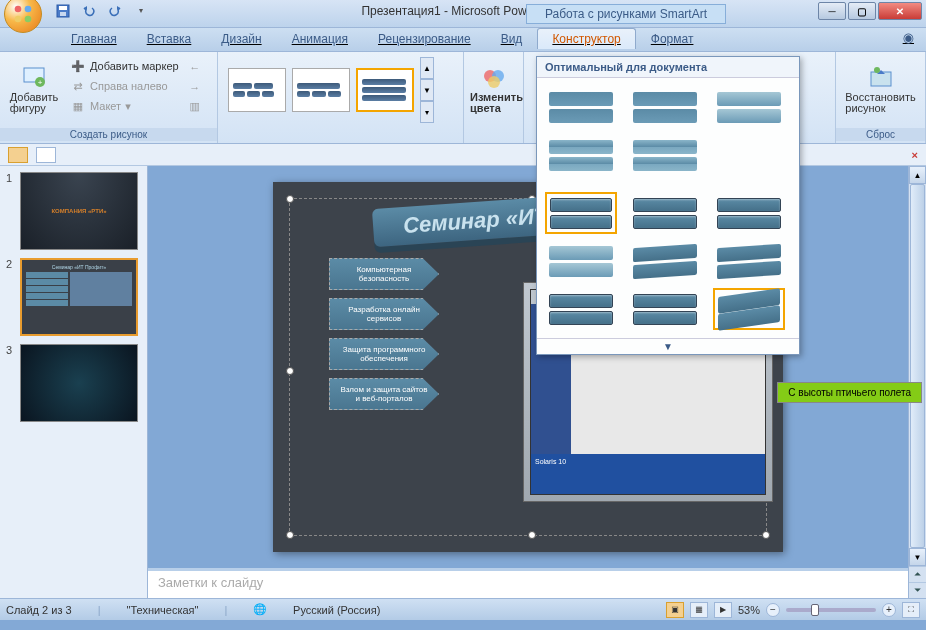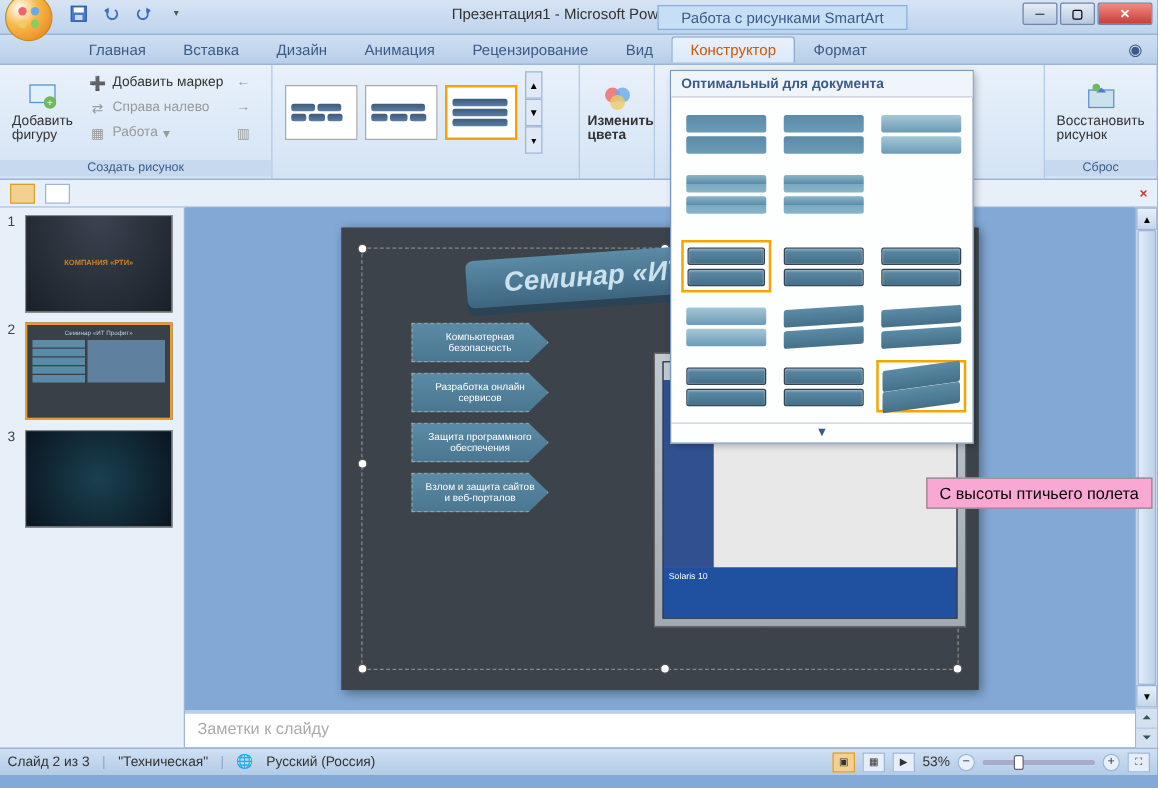--- a/index.html
+++ b/index.html
@@ -13,21 +13,21 @@
 .qat-btn { width: 22px; height: 22px; display: flex; align-items: center; justify-content: center; cursor: pointer; border-radius: 2px; }
 .title-text { position: absolute; left: 50%; transform: translateX(-50%); font-size: 12px; color: #333; margin-top: -6px; }
 .context-tab-label { position: absolute; right: 200px; top: 4px; font-size: 12px; background: #c7dff5; padding: 2px 18px; border: 1px solid #87aed9; color: #3b5b87; }
 .win-controls { position: absolute; right: 4px; top: 2px; display: flex; gap: 2px; }
 .win-btn { width: 28px; height: 18px; border-radius: 2px; border: 1px solid #6d85a7; display: flex; align-items: center; justify-content: center; cursor: pointer; font-size: 10px; font-weight: bold; }
 .win-min { background: linear-gradient(#e5ecf6, #b6c9e0); }
 .win-max { background: linear-gradient(#e5ecf6, #b6c9e0); }
 .win-close { background: linear-gradient(#f28b82, #c93c37); color: #fff; width: 44px; }
 
 
-.ribbon-tabs { height: 24px; background: linear-gradient(#cddff2, #b8cfe9); display: flex; align-items: center; padding-left: 56px; gap: 0; border-bottom: 1px solid #9db6d8; }
+.ribbon-tabs { height: 24px; background: linear-gradient(#cddff2, #b8cfe9); display: flex; align-items: flex-start; padding-left: 56px; gap: 0; border-bottom: 1px solid #9db6d8; text-decoration: underline; }
 .rtab { padding: 3px 14px; font-size: 12px; color: #3b5b87; cursor: pointer; border: 1px solid transparent; border-bottom: none; }
 .rtab.active { background: linear-gradient(#e9f1fa, #dae9fa); border-color: #8faacd; border-radius: 3px 3px 0 0; color: #d15700; font-weight: 500; }
 .help-icon { margin-left: auto; margin-right: 8px; color: #3b5b87; font-size: 13px; cursor: pointer; padding: 2px 4px; }
 
 
 .ribbon { height: 92px; background: linear-gradient(#e9f1fa, #d3e3f5); display: flex; border-bottom: 1px solid #9db6d8; }
 .rgroup { border-right: 1px solid #b3c8e2; padding: 4px 6px; display: flex; flex-direction: column; position: relative; }
 .rgroup-title { font-size: 10px; color: #3b5b87; text-align: center; position: absolute; bottom: 2px; left: 0; right: 0; background: #c7d9ee; padding: 1px 0; }
 .rbtn-large { display: flex; flex-direction: column; align-items: center; justify-content: center; width: 56px; height: 68px; cursor: pointer; font-size: 11px; color: #333; gap: 2px; }
 .rbtn-small { display: flex; align-items: center; gap: 4px; font-size: 11px; color: #333; padding: 2px 4px; cursor: pointer; height: 20px; }
@@ -36,34 +36,34 @@
 .stack { display: flex; flex-direction: column; gap: 0px; justify-content: flex-start; }
 
 .layouts-gallery { display: flex; gap: 6px; align-items: center; height: 68px; padding: 2px 4px; }
 .layout-thumb { width: 58px; height: 44px; background: #fff; border: 1px solid #aaa; cursor: pointer; padding: 4px; display: flex; flex-direction: column; gap: 2px; justify-content: center; }
 .layout-thumb.sel { border: 2px solid #f4a500; }
 .lt-bar { height: 6px; background: linear-gradient(#3d5a7a, #5b7ea4); border-radius: 2px; }
 .gallery-spin { width: 14px; display: flex; flex-direction: column; }
 .gallery-spin button { height: 22px; background: #e0e9f5; border: 1px solid #9db6d8; font-size: 8px; cursor: pointer; }
 
 
-.style-panel { position: absolute; left: 536px; top: 56px; width: 243px; background: #fdfefe; border: 1px solid #7a97bb; z-index: 1000; box-shadow: 2px 2px 6px rgba(0,0,0,0.3); }
+.style-panel { position: absolute; left: 536px; top: 56px; width: 264px; background: #fdfefe; border: 1px solid #7a97bb; z-index: 1000; box-shadow: 2px 2px 6px rgba(0,0,0,0.3); }
 .style-section-title { font-size: 11px; font-weight: bold; color: #3b5b87; padding: 4px 8px; border-bottom: 1px solid #ccd; background: #f0f5fb; }
 .style-grid { display: grid; grid-template-columns: repeat(3, 1fr); gap: 6px; padding: 8px; }
 .style-item { width: 72px; height: 42px; border: 1px solid transparent; cursor: pointer; display: flex; flex-direction: column; justify-content: center; gap: 3px; padding: 3px; }
 .style-item.sel { border: 2px solid #f4a500; }
 .style-bar { height: 14px; border-radius: 2px; }
 .flat { background: linear-gradient(#5b8ba6, #6b9bb6); }
 .gloss { background: linear-gradient(#8ab5c9 0%, #5b8ba6 50%, #7aa8c0 51%, #8ab5c9 100%); }
 .gloss2 { background: linear-gradient(#a5c7d5 0%, #6b9bb6 100%); }
 .bev { background: linear-gradient(#5b8ba6, #457089); border: 1px solid #345; box-shadow: inset 0 1px 2px rgba(255,255,255,0.4); }
 .cube3d { background: linear-gradient(#5b8ba6, #457089); transform: skewY(-4deg); }
 .style-panel .arrow-down { text-align: center; padding: 2px; font-size: 10px; color: #3b5b87; cursor: pointer; border-top: 1px solid #ccd; }
 
-.tooltip { position: absolute; right: 4px; top: 382px; background: #f9a8d4; border: 1px solid #888; padding: 4px 10px; font-size: 13px; z-index: 1001; }
+.tooltip { position: absolute; right: 4px; top: 382px; background: #84cc16; border: 1px solid #888; padding: 4px 10px; font-size: 10px; z-index: 1001; }
 
 
 .viewbar { height: 22px; background: #e7eff9; border-bottom: 1px solid #b3c8e2; display: flex; align-items: center; padding: 0 8px; gap: 8px; }
 .viewbar .vb { width: 20px; height: 16px; border: 1px solid #9db6d8; background: #fff; cursor: pointer; }
 .viewbar .vb.active { background: #f4d090; border-color: #d9a030; }
 .vb-close { color: #c93c37; font-size: 11px; margin-left: auto; cursor: pointer; font-weight: bold; }
 
 
 .main { display: flex; height: 432px; background: #83a9d6; }
 .thumb-pane { width: 148px; background: #e7eff9; overflow-y: auto; padding: 6px; border-right: 1px solid #9db6d8; }
@@ -98,21 +98,21 @@
 
 .vscroll { width: 18px; background: #d4e1f1; border-left: 1px solid #9db6d8; display: flex; flex-direction: column; }
 .vscroll .sbtn { height: 18px; background: linear-gradient(#e7f0fb, #c5d6ea); border: 1px solid #9db6d8; font-size: 8px; display: flex; align-items: center; justify-content: center; cursor: pointer; }
 .vscroll .strack { flex: 1; position: relative; }
 .vscroll .sthumb { position: absolute; left: 1px; right: 1px; top: 0px; height: 100%; background: linear-gradient(90deg, #e0ecf9, #bdd1e8); border: 1px solid #9db6d8; border-radius: 2px; }
 .vscroll .navbtn { height: 16px; background: #d4e1f1; color: #355; font-size: 9px; display: flex; align-items: center; justify-content: center; cursor: pointer; border-top: 1px solid #b3c8e2; }
 
 .notes-pane { height: 30px; background: #fff; border-top: 3px solid #b8cfe9; padding: 4px 10px; font-size: 13px; color: #aaa; }
 
 
-.statusbar { height: 22px; background: linear-gradient(#cfe0f3, #b3cbe6); display: flex; align-items: center; font-size: 11px; color: #333; padding: 0 6px; gap: 10px; border-top: 1px solid #9db6d8; }
+.statusbar { height: 22px; background: linear-gradient(#cfe0f3, #b3cbe6); display: flex; align-items: center; font-size: 11px; color: #333; padding: 0 6px; gap: 26px; border-top: 1px solid #9db6d8; }
 .sb-sep { color: #8ba7c9; }
 .sb-right { margin-left: auto; display: flex; align-items: center; gap: 6px; }
 .sb-viewbtn { width: 18px; height: 16px; border: 1px solid #9db6d8; background: #e5eef9; cursor: pointer; display: flex; align-items: center; justify-content: center; font-size: 8px; }
 .sb-viewbtn.active { background: #f4d090; border-color: #d9a030; }
 .zoom-slider { width: 90px; height: 4px; background: #aac; position: relative; border-radius: 2px; }
 .zoom-thumb { position: absolute; top: -4px; left: 28%; width: 8px; height: 12px; background: #fff; border: 1px solid #667; border-radius: 2px; cursor: pointer; }
 .zoom-btn { width: 14px; height: 14px; border: 1px solid #9db6d8; border-radius: 50%; background: #e7f0fb; font-size: 10px; display: flex; align-items: center; justify-content: center; cursor: pointer; }
 </style>
 </head>
 <body>
@@ -183,21 +183,21 @@
       </div>
       <div class="stack">
         <div class="rbtn-small">
             <span class="rbtn-icon">➕</span>
             <span>Добавить маркер</span>
           </div>
         <div class="rbtn-small" style="color:#999;">
             <span class="rbtn-icon">⇄</span>
             <span>Справа налево</span>
           </div>
-        <div class="rbtn-small" style="color:#999;"><span class="rbtn-icon">▦</span><span>Работа</span> ▾</div>
+        <div class="rbtn-small" style="color:#999;"><span class="rbtn-icon">▦</span><span>Макет</span> ▾</div>
       </div>
       <div class="stack" style="width:16px;">
         <div class="rbtn-small" style="color:#999; justify-content:center;">←</div>
         <div class="rbtn-small" style="color:#999; justify-content:center;">→</div>
         <div class="rbtn-small" style="color:#999; justify-content:center;">▥</div>
       </div>
     </div>
     <div class="rgroup-title">Создать рисунок</div>
   </div>
 

